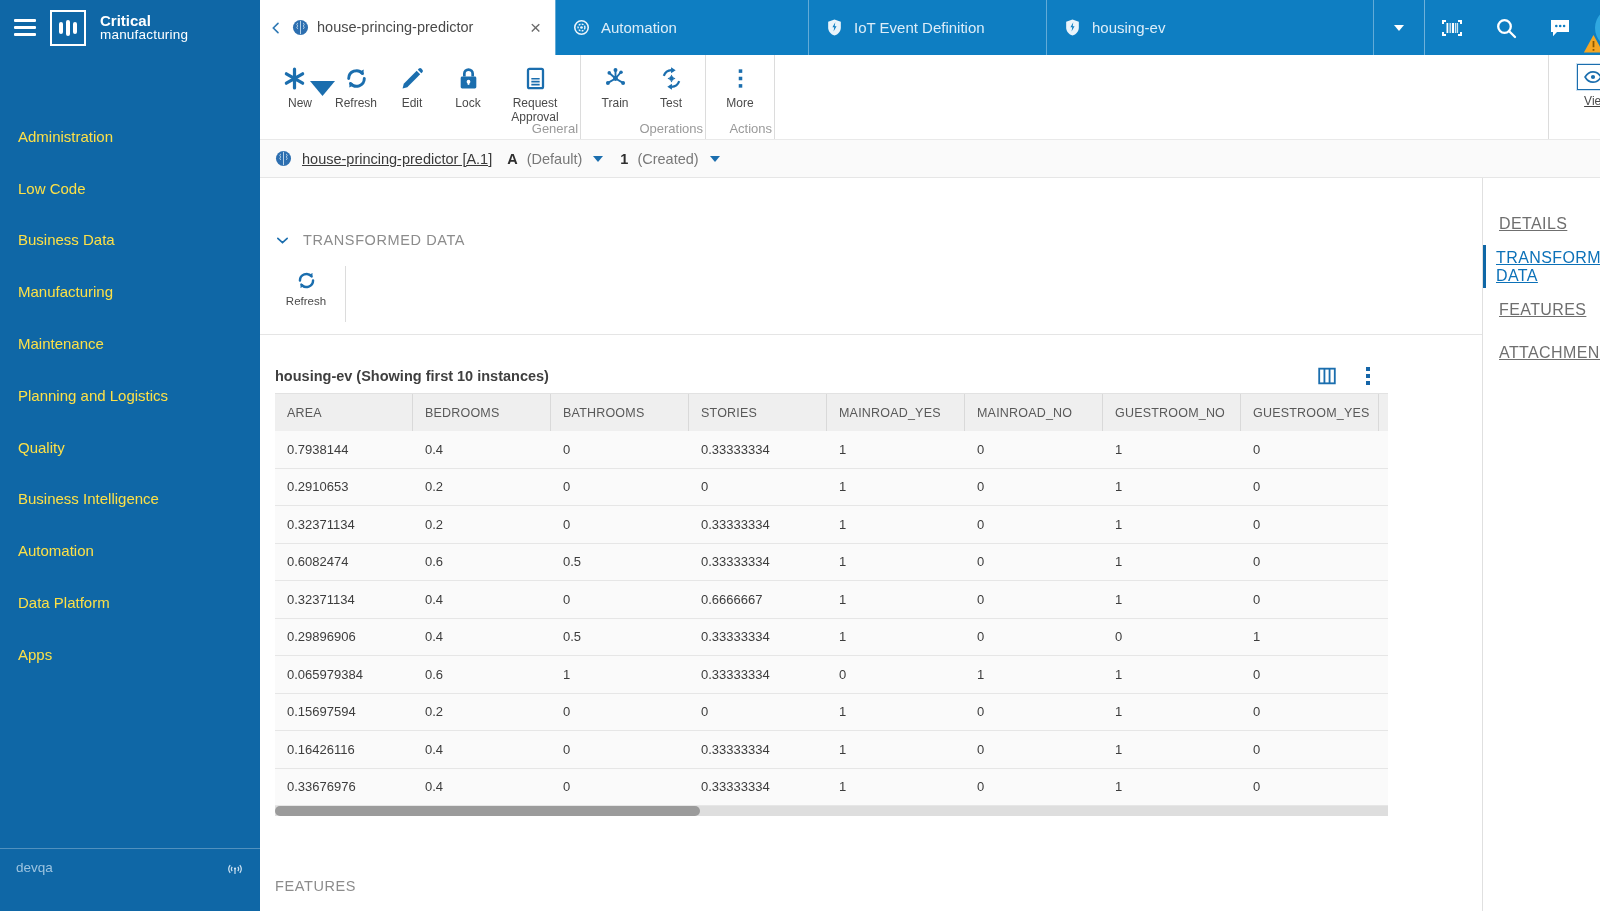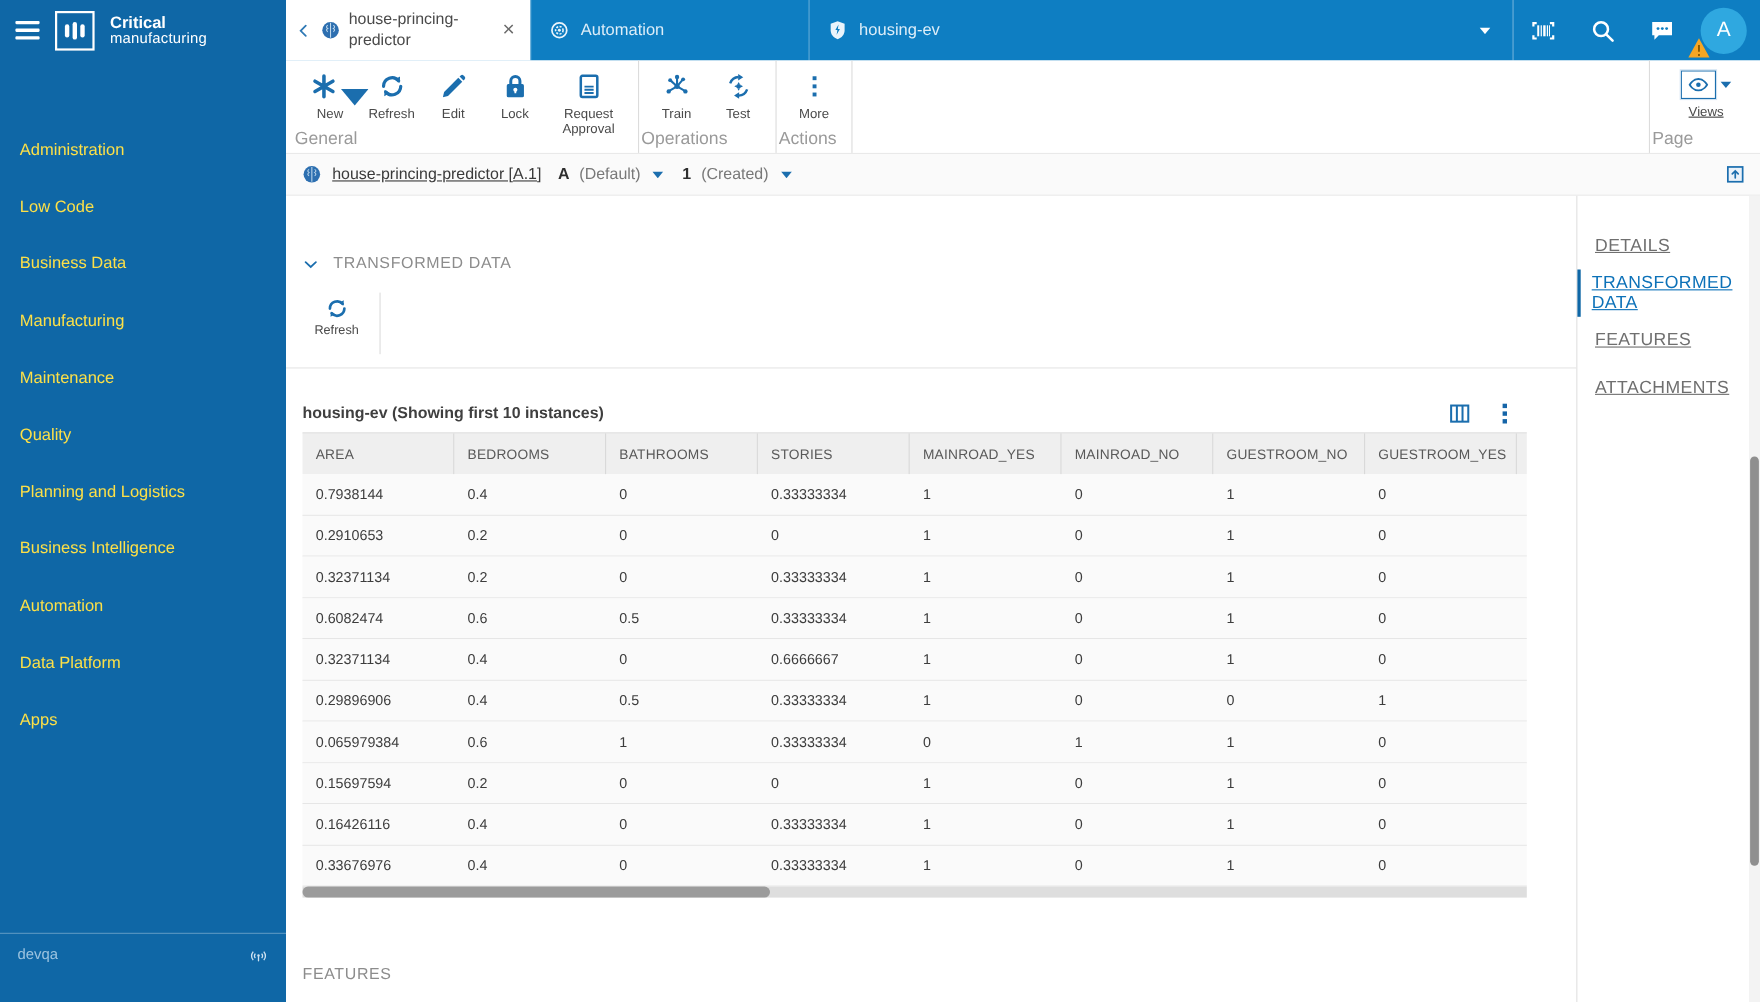--- a/index.html
+++ b/index.html
@@ -32,21 +32,21 @@
   .side-item{height:51.8px;display:flex;align-items:flex-end;padding-left:18px;font-size:15px;color:#fde047;cursor:pointer;}
   .sb-footer{margin-top:auto;border-top:1px solid rgba(255,255,255,.28);height:63px;padding:11px 16px 0;display:flex;justify-content:space-between;align-items:flex-start;color:#9DC4E0;font-size:13.5px;}
   .sb-footer .ant{width:18px;height:18px;color:#CFE3F2;}
 
   
   .main{flex:1;display:flex;flex-direction:column;position:relative;}
 
   
   .tabbar{height:55px;background:var(--topbar-bg);display:flex;align-items:stretch;color:#DCEDF8;}
   .tab{display:flex;align-items:center;cursor:pointer;}
-  .tab.active{width:222px;background:#fff;color:#4A4A4A;padding:0 10px 0 8px;gap:7px;}
+  .tab.active{width:295px;background:#fff;color:#4A4A4A;padding:0 10px 0 8px;gap:7px;}
   .tab.active .tab-label{flex:1;font-size:14.5px;line-height:1.25;color:#4A4A4A;}
   .back-ic{width:16px;height:16px;color:#2F79B5;}
   .close-ic{font-size:19px;color:#6B6B6B;padding:0 4px;cursor:pointer;}
   #inactive-tabs{display:flex;}
   .tab.inactive{border-left:1px solid rgba(255,255,255,.35);padding:0 16px;gap:10px;font-size:15px;}
   .tab.inactive:nth-child(1){width:253px;}
   .tab.inactive:nth-child(2){width:238px;}
   .tab.inactive:nth-child(3){width:328px;border-right:1px solid rgba(255,255,255,.35);}
   .tab-ic{width:19px;height:19px;color:#EAF4FB;}
   .tb-right{margin-left:auto;display:flex;align-items:center;gap:0;}
@@ -60,21 +60,21 @@
 
   
   .toolbar{height:85px;background:#fff;display:flex;align-items:stretch;padding-left:8px;border-bottom:1px solid #E9E9E9;}
   .tb-group{position:relative;display:flex;align-items:flex-start;padding:9px 4px 16px;}
   .tb-sep{width:1px;background:#DCDCDC;margin:0 2px;}
   .tb-btn{min-width:56px;padding:0 7px;display:flex;flex-direction:column;align-items:center;cursor:pointer;}
   .tb-ic{height:28px;display:flex;align-items:center;gap:3px;color:var(--accent);}
   .tb-ic svg{width:25px;height:25px;}
   .tb-ic .caret{color:var(--accent);width:8px;height:5px;}
   .tb-label{margin-top:4px;font-size:12px;color:#4A4A4A;text-align:center;line-height:1.2;max-width:64px;}
-  .tb-group-label{position:absolute;bottom:3px;left:0;right:0;text-align:left;font-size:16px;color:#9A9A9A;}
+  .tb-group-label{position:absolute;bottom:3px;left:0;right:0;text-align:right;font-size:13px;color:#9A9A9A;}
   .views-group{margin-left:auto;display:flex;align-items:stretch;}
   .views-inner{position:relative;display:flex;flex-direction:column;align-items:center;padding:9px 26px 16px;text-decoration:underline;}
   .views-btn{display:flex;align-items:center;gap:4px;cursor:pointer;}
   .eye-box{width:32px;height:26px;border:1px solid var(--accent);outline:1px solid #CFE2F1;display:flex;align-items:center;justify-content:center;color:var(--accent);}
   .eye-box svg{width:20px;height:20px;}
 
   
   .crumb{height:38px;background:#FAFAFA;border-bottom:1px solid #E6E6E6;display:flex;align-items:center;padding:0 14px;gap:9px;font-size:14.5px;}
   .crumb .brain{width:19px;height:19px;color:#2D6FB0;}
   .crumb-entity{color:#3A3A3A;text-decoration:underline;}
@@ -152,24 +152,24 @@
       <div class="side-item">
         <span>Business Data</span>
       </div>
       <div class="side-item">
         <span>Manufacturing</span>
       </div>
       <div class="side-item">
         <span>Maintenance</span>
       </div>
       <div class="side-item">
+        <span>Planning and Logistics</span>
+      </div>
+      <div class="side-item">
         <span>Quality</span>
-      </div>
-      <div class="side-item">
-        <span>Planning and Logistics</span>
       </div>
       <div class="side-item">
         <span>Business Intelligence</span>
       </div>
       <div class="side-item">
         <span>Automation</span>
       </div>
       <div class="side-item">
         <span>Data Platform</span>
       </div>
@@ -210,20 +210,29 @@
     <div id="inactive-tabs">
         <div class="tab inactive">
           <span class="tab-ic">
             <svg viewBox="0 0 24 24" fill="none" stroke="currentColor">
               <circle cx="12" cy="12" r="8.5" stroke-width="2"></circle>
               <circle cx="12" cy="12" r="4.3" stroke-width="1.8" stroke-dasharray="2.4 1.6"></circle>
               <circle cx="12" cy="12" r="1.7" fill="currentColor" stroke="none"></circle>
             </svg>
           </span>
           <span>Automation</span>
+        </div>
+        <div class="tab inactive">
+          <span class="tab-ic">
+            <svg viewBox="0 0 24 24">
+              <path d="M12 1.8l8 2.8V12c0 5.1-3.4 8.7-8 10.2C7.4 20.7 4 17.1 4 12V4.6z" fill="currentColor"></path>
+              <path d="M13 5.5l-3.6 6.3h2.3l-.9 5.4 3.8-6.7h-2.4z" fill="#0E7EC2"></path>
+            </svg>
+          </span>
+          <span>IoT Event Definition</span>
         </div>
         <div class="tab inactive">
           <span class="tab-ic">
             <svg viewBox="0 0 24 24">
               <path d="M12 1.8l8 2.8V12c0 5.1-3.4 8.7-8 10.2C7.4 20.7 4 17.1 4 12V4.6z" fill="currentColor"></path>
               <path d="M13 5.5l-3.6 6.3h2.3l-.9 5.4 3.8-6.7h-2.4z" fill="#0E7EC2"></path>
             </svg>
           </span>
           <span>housing-ev</span>
         </div>

